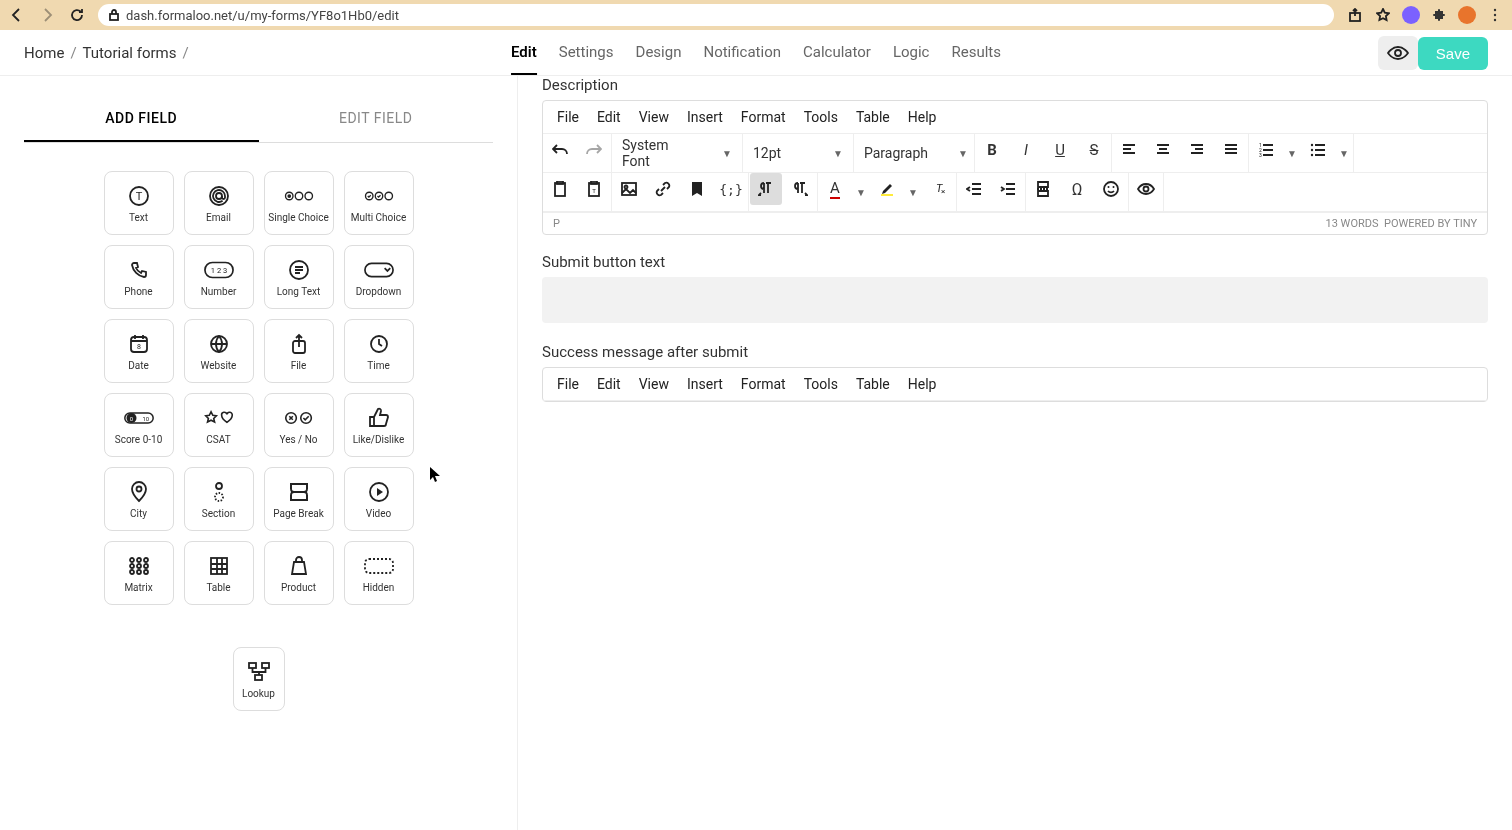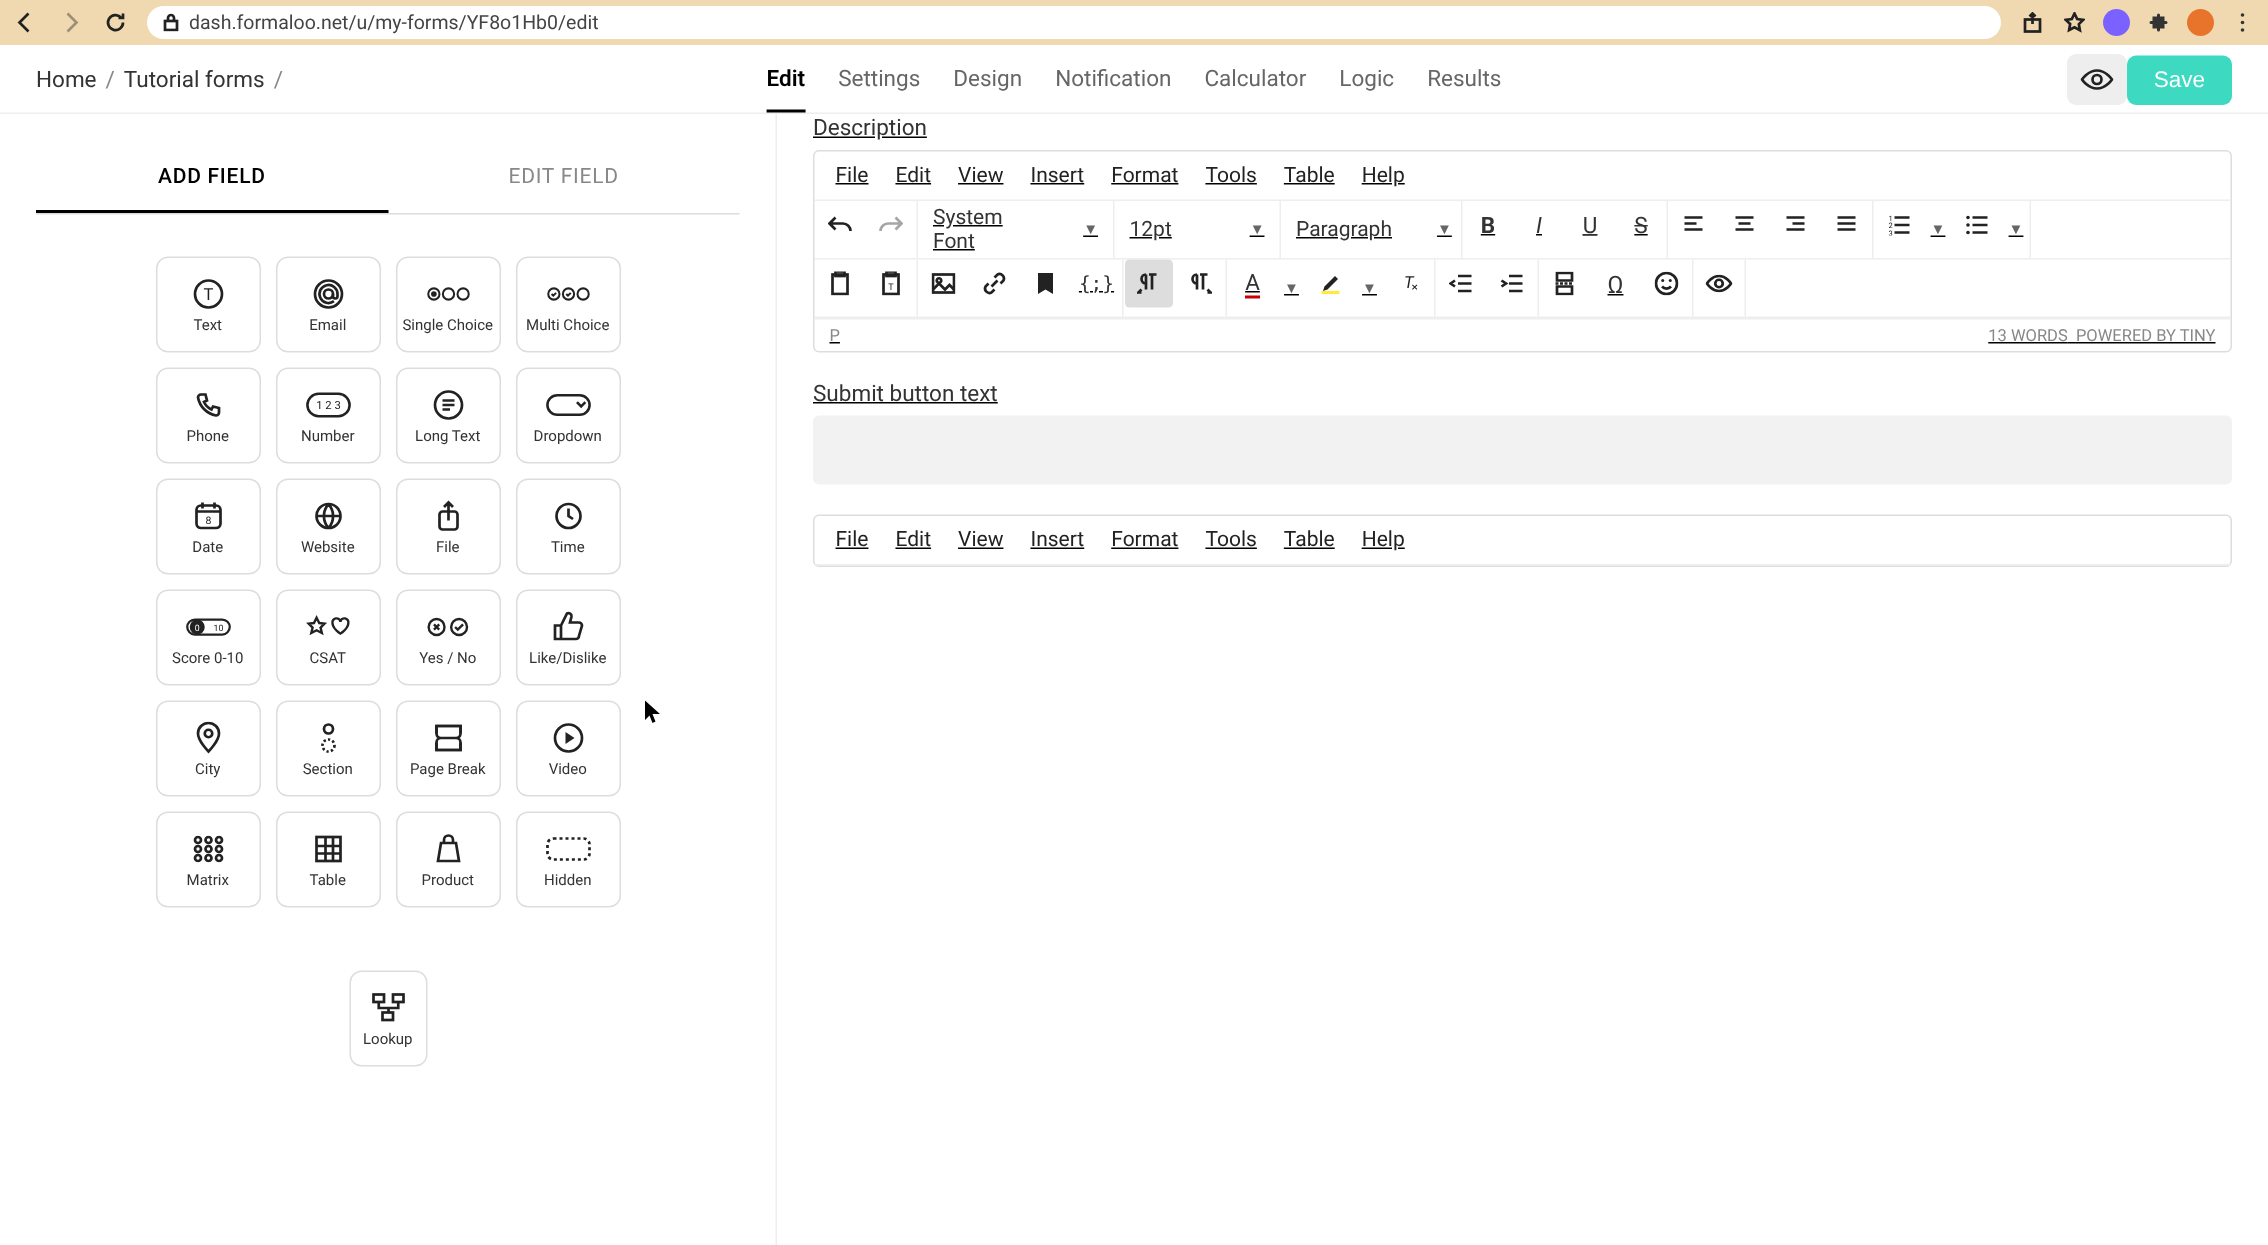--- a/index.html
+++ b/index.html
@@ -37,21 +37,21 @@
 .sidebar-tab { flex: 1; text-align: center; padding: 14px 0; font-size: 14px; letter-spacing: 0.5px; color: #888; cursor: pointer; }
 .sidebar-tab.active { color: #000; font-weight: 500; border-bottom: 2px solid #000; }
 .field-grid { display: grid; grid-template-columns: repeat(4, 70px); gap: 10px; justify-content: center; margin-top: 28px; }
 .field-card { width: 70px; height: 64px; border: 1px solid #ddd; border-radius: 8px; display: flex; flex-direction: column; align-items: center; justify-content: center; gap: 4px; cursor: pointer; background: #fff; }
 .field-card .fi { width: 30px; height: 24px; display: flex; align-items: center; justify-content: center; }
 .field-card .fl { font-size: 10px; color: #333; text-align: center; }
 .field-grid-last { display: flex; justify-content: center; margin-top: 10px; }
 .field-card-wide { width: 52px; margin-top: 32px; }
 
 
-.content { flex: 1; padding: 0 24px 20px 24px; overflow-y: auto; text-decoration: underline; }
+.content { flex: 1; padding: 0 24px 20px 24px; overflow-y: auto; }
 .label { font-size: 15px; color: #333; margin-bottom: 6px; }
 .editor-wrap { border: 1px solid #ddd; border-radius: 4px; margin-bottom: 18px; }
 .editor-menubar { display: flex; gap: 18px; padding: 8px 14px; font-size: 14px; color: #222; border-bottom: 1px solid #eee; }
 .editor-menubar span { cursor: pointer; }
 .editor-toolbar { display: flex; align-items: center; border-bottom: 1px solid #eee; flex-wrap: wrap; }
 .tb-group { display: flex; border-right: 1px solid #eee; height: 38px; }
 .tb-btn { width: 32px; height: 32px; display: flex; align-items: center; justify-content: center; cursor: pointer; font-size: 15px; color: #333; border-radius: 3px; margin: 0 1px; }
 .tb-btn.active { background: #ddd; }
 .tb-select { display: flex; align-items: center; justify-content: space-between; padding: 0 10px; height: 38px; font-size: 14px; color: #333; cursor: pointer; gap: 30px; }
 .tb-select.font { width: 130px; }
@@ -639,20 +639,21 @@
       <div class="editor-status">
         <span>P</span>
         <span><span>13 WORDS</span>&nbsp;&nbsp;<span>POWERED BY TINY</span></span>
       </div>
     </div>
 
 
     <div class="label">Submit button text</div>
     <input class="text-input" style="">
 
+    <div class="label">Success message after submit</div>
     <div class="editor-wrap" style="margin-bottom:0">
       <div class="editor-menubar">
         <span>File</span>
         <span>Edit</span>
         <span>View</span>
         <span>Insert</span>
         <span>Format</span>
         <span>Tools</span>
         <span>Table</span>
         <span>Help</span>

